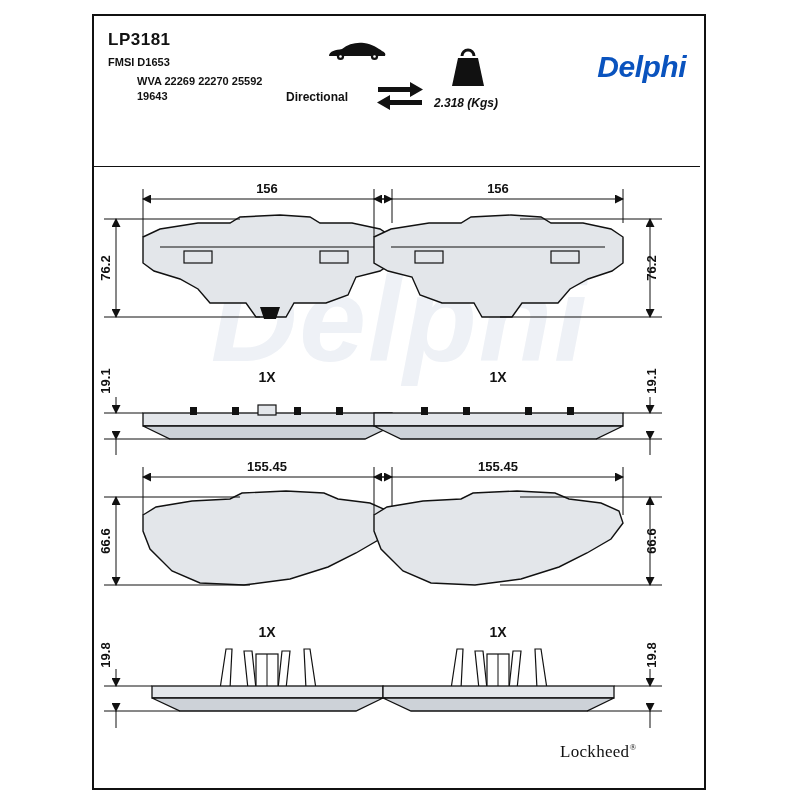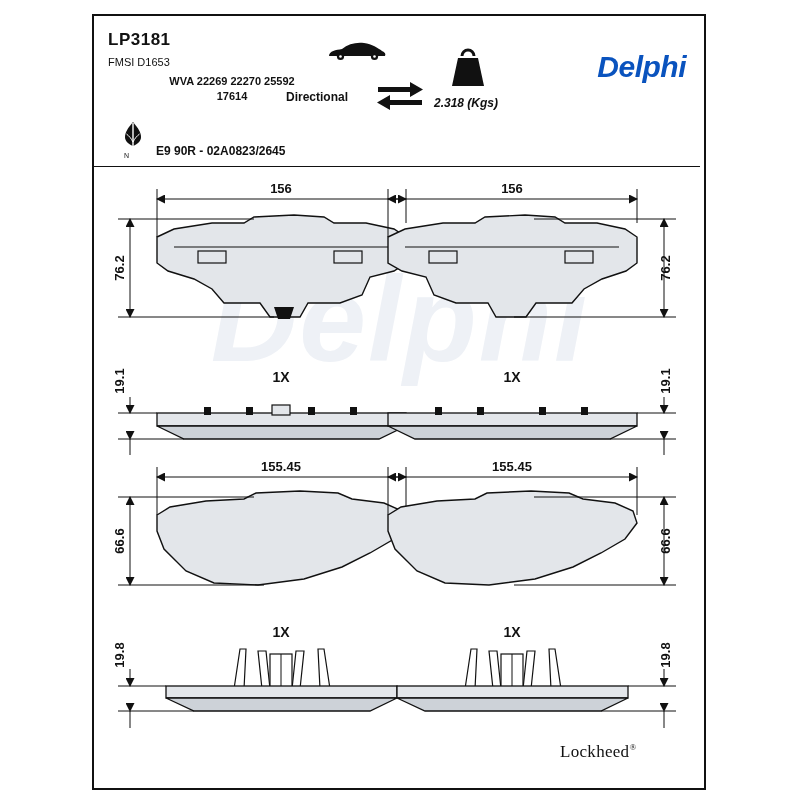--- a/index.html
+++ b/index.html
@@ -13,25 +13,25 @@
     letter-spacing:2px;user-select:none;pointer-events:none;z-index:0;
     font-family:"Liberation Sans",sans-serif;
   }
 
   .frame{
     position:absolute;left:92px;top:14px;width:610px;height:772px;
     border:2px solid #111;background:transparent;z-index:1;
   }
 
   
-  .header{position:absolute;left:94px;top:16px;width:606px;height:150px;z-index:2;text-align:center;}
+  .header{position:absolute;left:94px;top:16px;width:606px;height:150px;z-index:2;}
   .hdr-sep{position:absolute;left:0;top:150px;width:606px;height:1px;background:#111;}
 
   .ref{position:absolute;left:14px;top:14px;font-size:17px;font-weight:bold;letter-spacing:.5px;}
-  .fmsi{position:absolute;left:14px;top:40px;font-size:11px;font-weight:normal;}
+  .fmsi{position:absolute;left:14px;top:40px;font-size:11px;font-weight:bold;}
   .wva{position:absolute;left:14px;top:58px;font-size:11px;font-weight:bold;line-height:15px;width:190px;margin-left:29px;}
 
   .eco{position:absolute;left:14px;top:104px;width:130px;height:44px;}
   .eco-leaf{position:absolute;left:8px;top:0px;}
   .eco-n{position:absolute;left:16px;top:32px;font-size:7px;}
   .ecotext{position:absolute;left:48px;top:24px;font-size:12px;font-weight:bold;white-space:nowrap;}
 
   .car{position:absolute;left:232px;top:22px;}
   .direct{position:absolute;left:192px;top:74px;font-size:12px;font-weight:bold;}
   .arrows{position:absolute;left:280px;top:62px;}
@@ -39,54 +39,44 @@
   .weight{position:absolute;left:340px;top:80px;font-size:12px;font-weight:bold;font-style:italic;}
 
   .brand{position:absolute;right:14px;top:34px;font-size:30px;font-weight:bold;color:#0a53be;
          font-style:italic;letter-spacing:-.5px;}
 
   .lockheed{position:absolute;left:560px;top:742px;font-size:17px;font-weight:normal;
             font-family:"Liberation Serif",serif;letter-spacing:.3px;z-index:3;}
   .lockheed sup{font-size:9px;vertical-align:super;}
 
   
-  .draw{position:absolute;left:94px;top:167px;width:606px;height:617px;z-index:2;}
+  .draw{position:absolute;left:80px;top:167px;width:606px;height:617px;z-index:2;}
   svg{display:block;}
   .dim{font-size:13px;font-weight:bold;font-family:"Liberation Sans",sans-serif;fill:#111;}
   .dimv{font-size:13px;font-weight:bold;font-family:"Liberation Sans",sans-serif;fill:#111;}
   .onex{font-size:14px;font-weight:bold;fill:#111;}
 </style>
 </head>
 <body>
 
 <div id="sheet">
 
   <div class="watermark">Delphi</div>
 
   <div class="frame"></div>
 
   <div class="header">
 
     <div class="ref">LP3181</div>
     <div class="fmsi">FMSI D1653</div>
     <div class="wva">
       <span>WVA 22269 22270 25592</span><br>
-      <span>17614</span>
+      <span>19643</span>
     </div>
 
-    <div class="eco">
-      <svg class="eco-leaf" width="34" height="34" viewBox="0 0 34 34">
-        <path d="M17 2 C12 8 9 12 9 17 C9 21 12 24 17 26 C22 24 25 21 25 17 C25 12 22 8 17 2 Z" fill="#111"></path>
-        <path d="M17 3 L17 26" stroke="#fff" stroke-width="1.4"></path>
-        <path d="M10.5 14 C13 16 15 18 17 22" stroke="#fff" stroke-width="1" fill="none"></path>
-        <path d="M23.5 14 C21 16 19 18 17 22" stroke="#fff" stroke-width="1" fill="none"></path>
-      </svg>
-      <div class="eco-n">N</div>
-      <div class="ecotext">E9 90R - 02A0823/2645</div>
-    </div>
 
     <svg class="car" width="62" height="26" viewBox="0 0 62 26">
       <path d="M3 18 C3 13 10 12 16 11 C22 6 30 4 38 5 C46 6 52 10 56 13 C59 14 60 16 59 18 L52 18 C51 21 46 21 45 18 L18 18 C17 21 12 21 11 18 Z" fill="#111"></path>
       <circle cx="14.5" cy="18.5" r="3.6" fill="#111"></circle>
       <circle cx="48.5" cy="18.5" r="3.6" fill="#111"></circle>
       <circle cx="14.5" cy="18.5" r="1.3" fill="#fff"></circle>
       <circle cx="48.5" cy="18.5" r="1.3" fill="#fff"></circle>
     </svg>
 
     <div class="direct">Directional</div>

